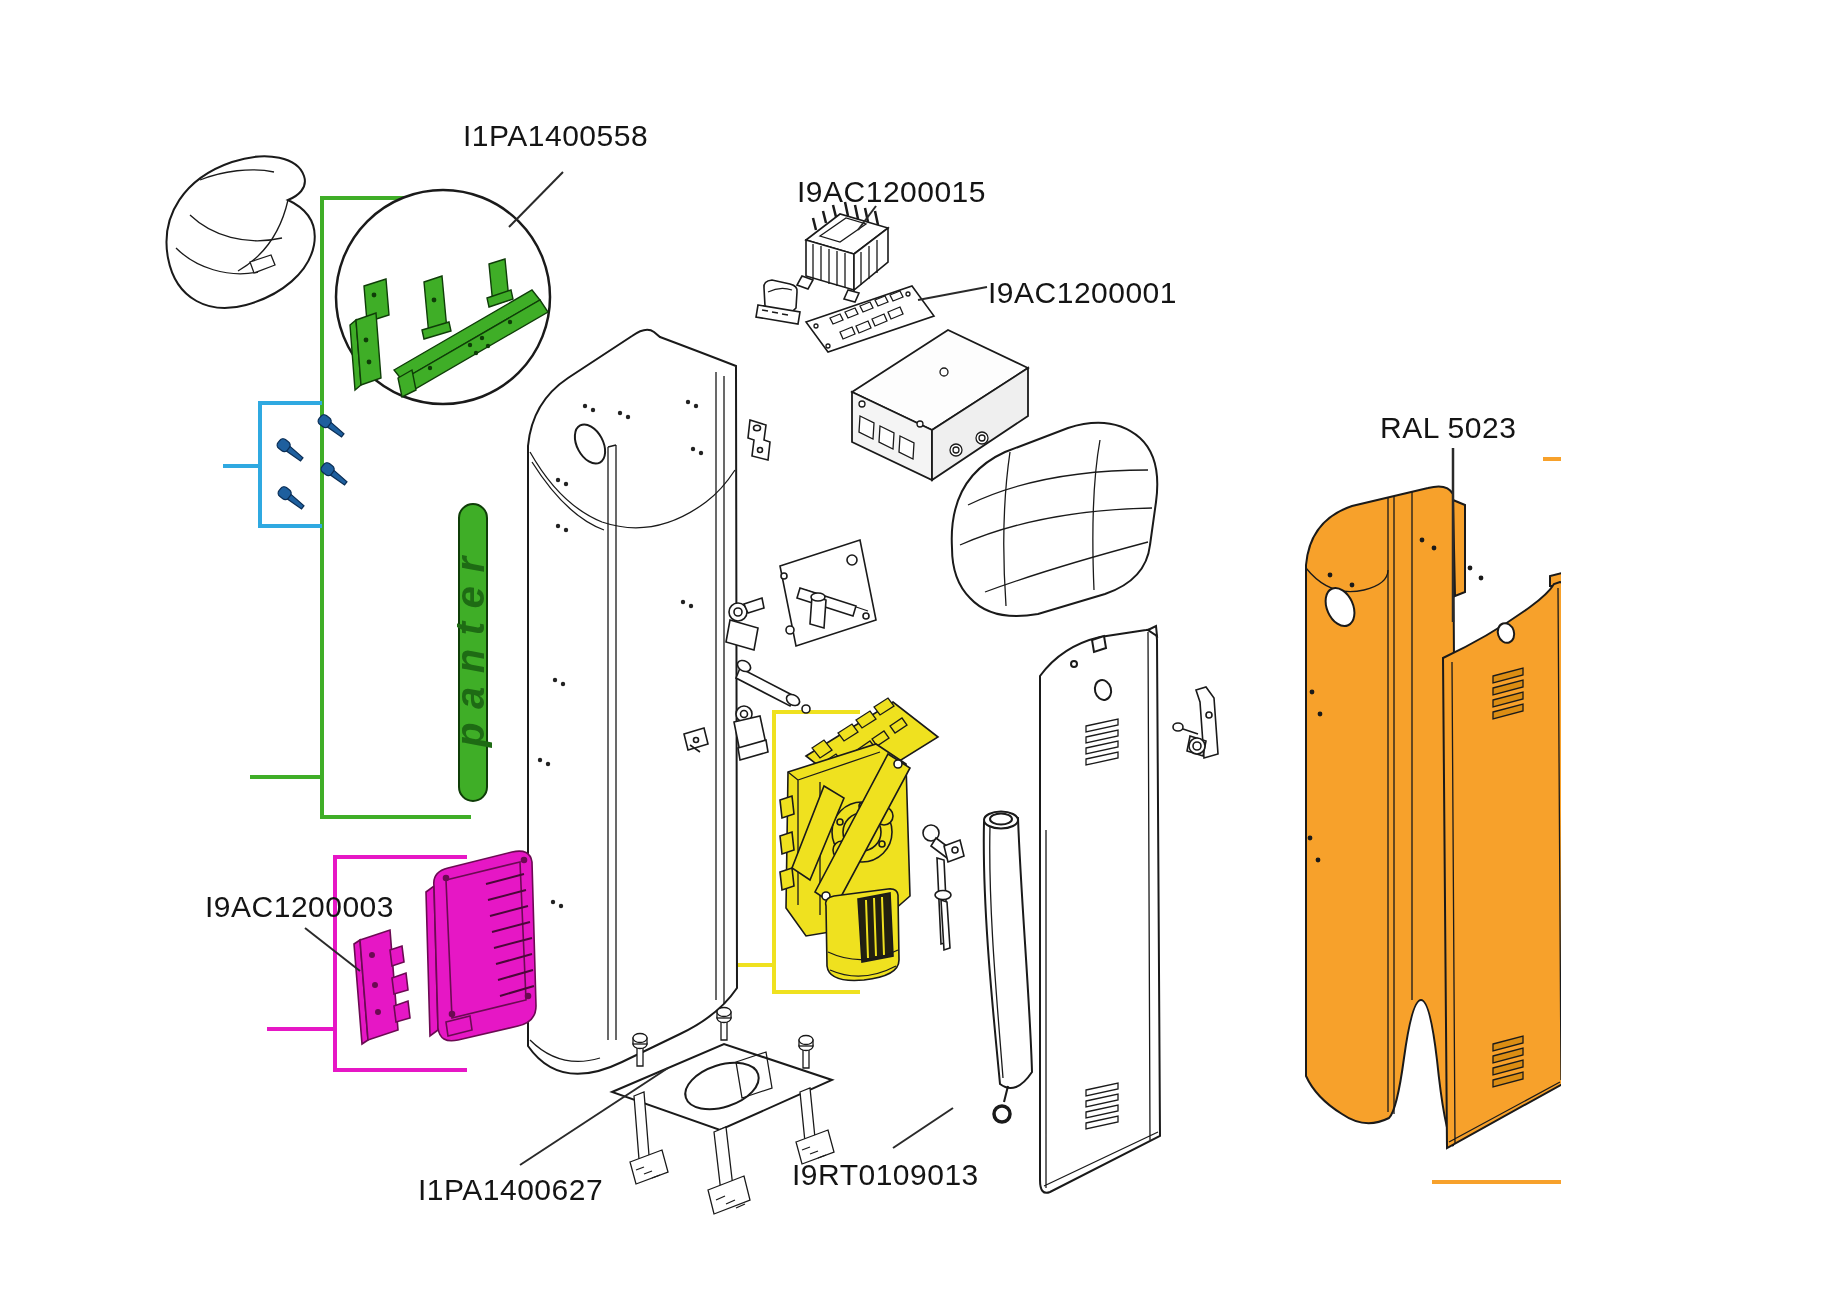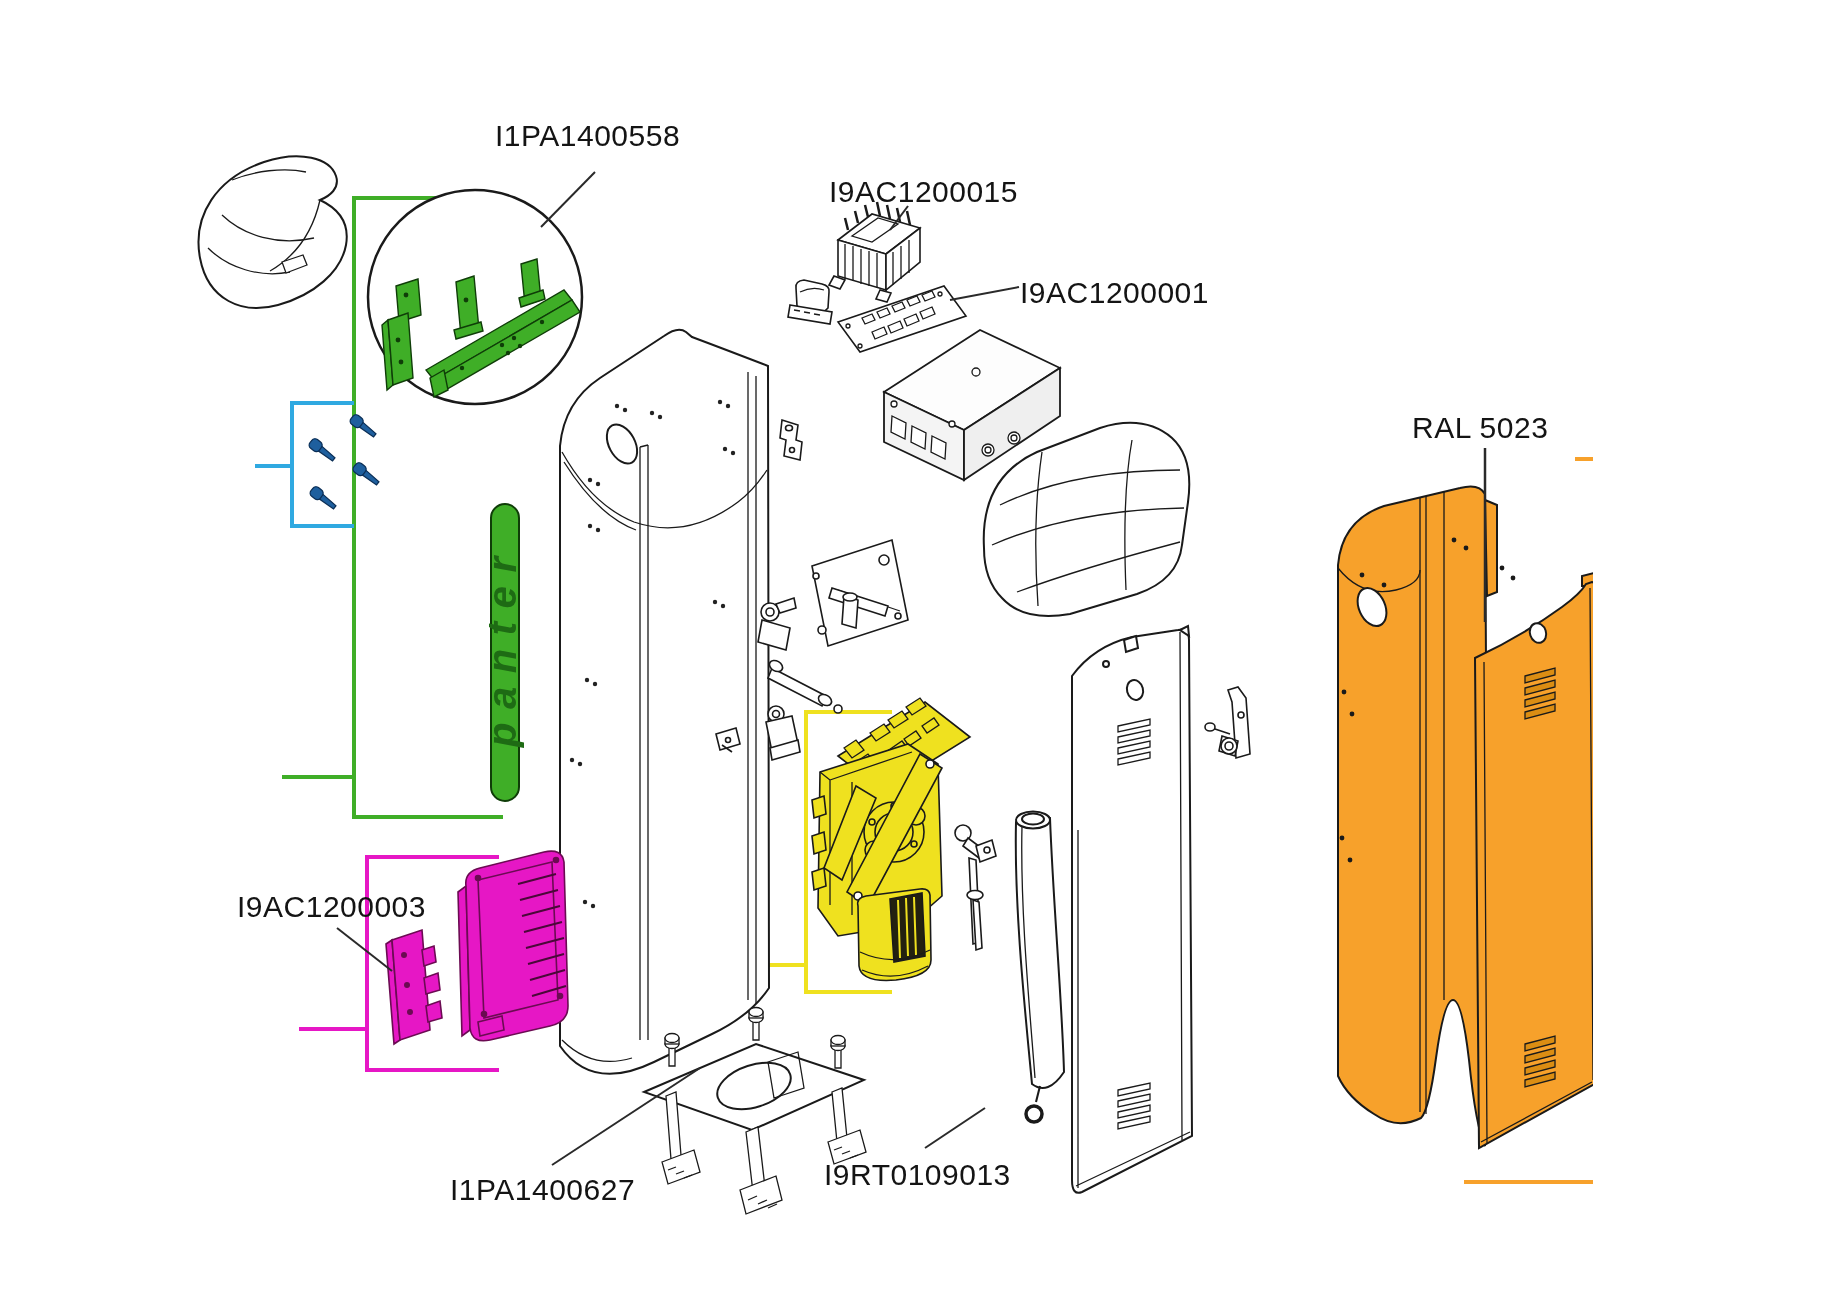--- a/index.html
+++ b/index.html
@@ -1,17 +1,17 @@
 <!DOCTYPE html>
 <html><head>
 <meta charset="utf-8">
 <style>
   html,body{margin:0;padding:0;background:#ffffff;}
   .page{position:relative;width:1561px;height:1302px;background:#ffffff;overflow:hidden;
-        font-family:"Liberation Sans",sans-serif;padding-left:32px;}
+        font-family:"Liberation Sans",sans-serif;}
   svg{display:block;width:1841px;height:1302px;}
   .plabel{fill:#141414;font-family:"Liberation Sans",sans-serif;font-size:30px;letter-spacing:0.5px;}
   .thin{stroke-width:1.3;}
 </style>
 </head>
 <body>
 
 <div class="page">
 <svg viewBox="0 0 1841 1302">
 

